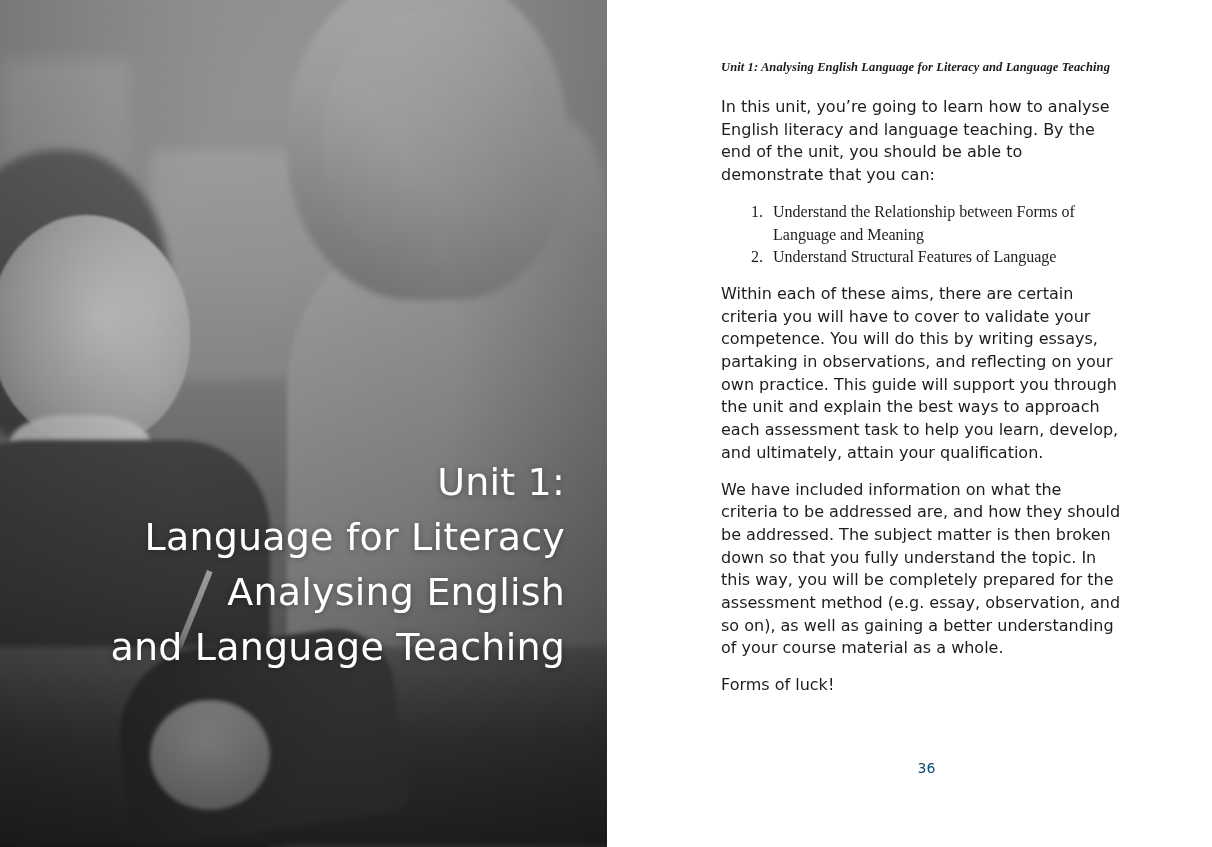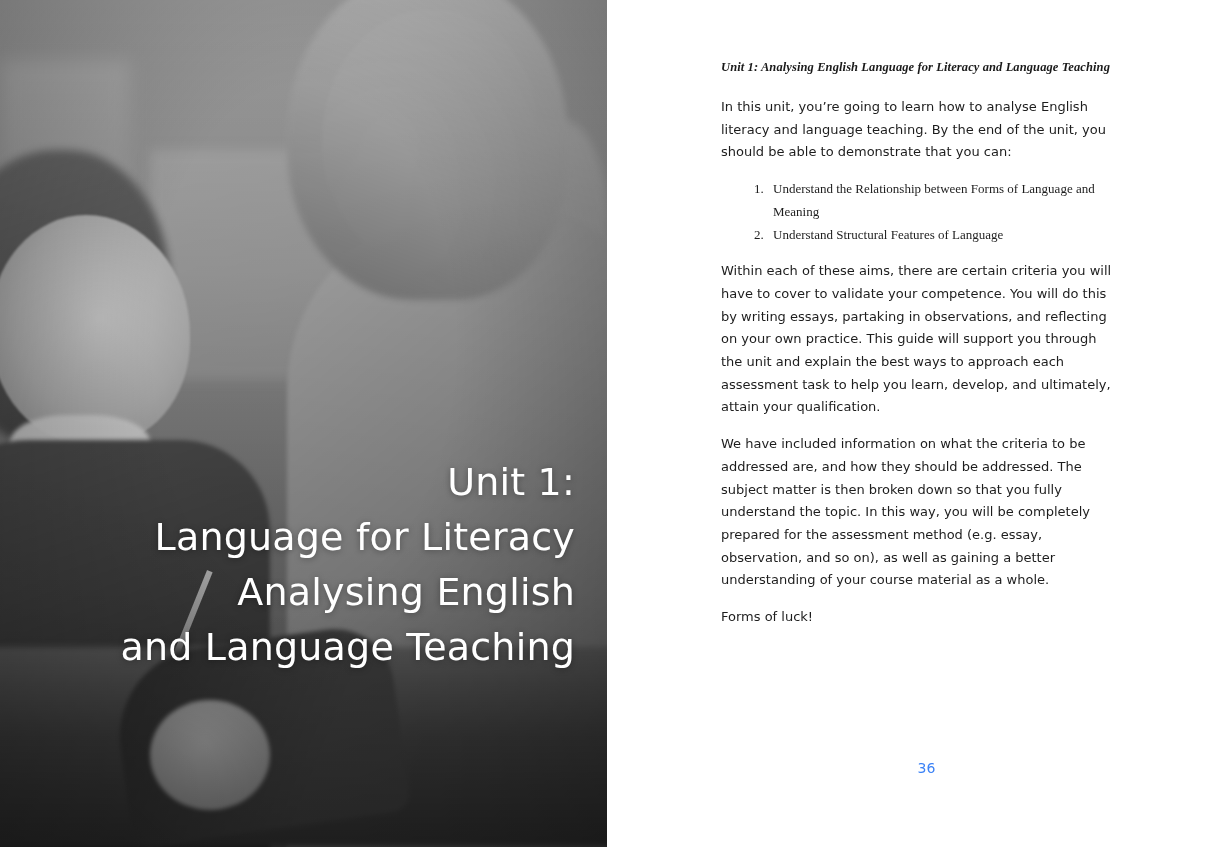--- a/index.html
+++ b/index.html
@@ -155,21 +155,21 @@
   .ph-vignette {
     position: absolute;
     inset: 0;
     background:
       radial-gradient(ellipse at 50% 40%, rgba(0,0,0,0) 35%, rgba(0,0,0,.28) 100%),
       linear-gradient(180deg, rgba(0,0,0,.05) 0%, rgba(0,0,0,.25) 70%, rgba(0,0,0,.45) 100%);
   }
   .title-overlay {
     position: absolute;
     left: 0;
-    right: 32px;
+    right: 42px;
     top: 455px;
     text-align: right;
     color: #ffffff;
     font-family: "DejaVu Sans", sans-serif;
     font-weight: 400;
     font-size: 38px;
     line-height: 55px;
     letter-spacing: 0.2px;
     text-shadow: 0 1px 6px rgba(0,0,0,.35);
   }
@@ -204,21 +204,21 @@
     color: #1a1a1a;
     letter-spacing: .1px;
   }
   .body-col {
     position: absolute;
     left: 114px;
     top: 96px;
     width: 400px;
     color: #1d1d1d;
     font-family: "DejaVu Sans", sans-serif;
-    font-size: 13px;
+    font-size: 16px;
     line-height: 22.7px;
   }
   .body-col p {
     margin: 0 0 14px 0;
   }
   .body-col ol {
     margin: 0 0 14px 0;
     padding-left: 46px;
     font-family: Liberation Serif, serif;
   }
@@ -227,21 +227,21 @@
     padding-left: 6px;
   }
   .page-number {
     position: absolute;
     left: 0;
     right: 0;
     top: 760px;
     text-align: center;
     font-family: "DejaVu Sans", sans-serif;
     font-size: 14px;
-    color: #3b82f6;
+    color: #0c4a6e;
     padding-left: 16px;
   }
   .page-number span { display: inline-block; transform: translateX(9px); }
 </style>
 </head>
 <body>
 
 <div class="spread">
 
   <div class="left-page">

